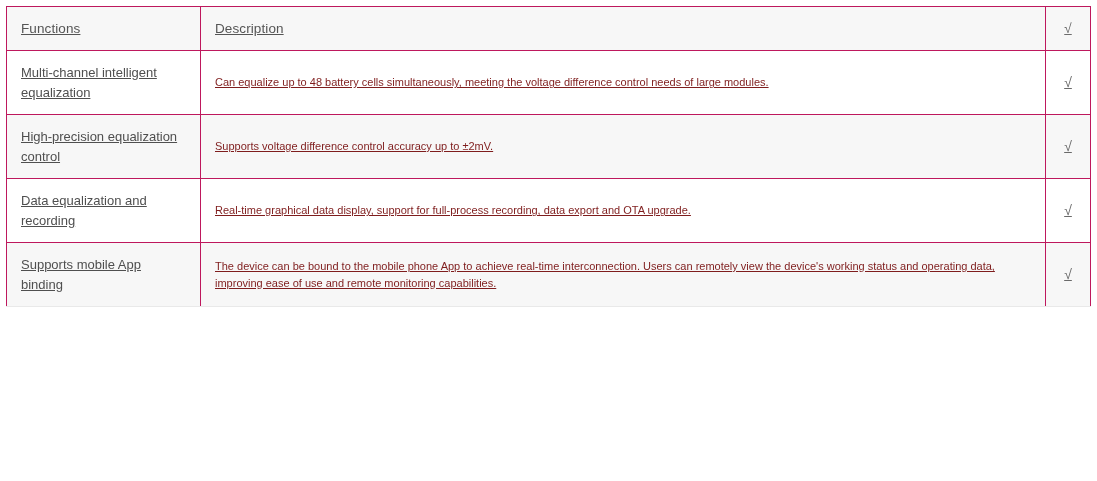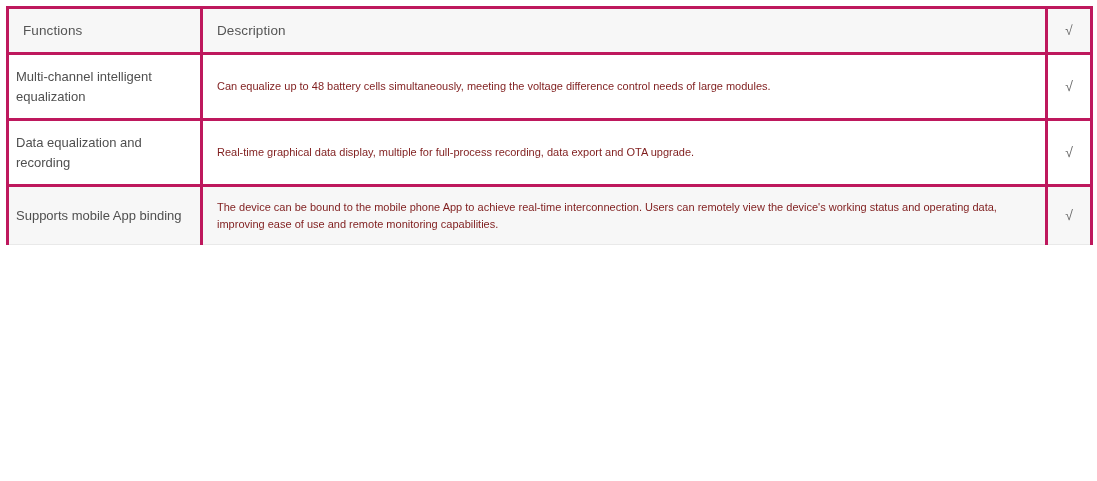--- a/index.html
+++ b/index.html
@@ -24,24 +24,25 @@
     width: 1084px;
     table-layout: fixed;
     border: 1px solid #e6e6e6;
   }
   table.features col.c-func  { width: 194px; }
   table.features col.c-desc  { width: 845px; }
   table.features col.c-check { width: 45px; }
 
   table.features th,
   table.features td {
-    border: 3px solid #be185d;
+    border: 1px solid #be185d;
     vertical-align: middle;
     font-weight: normal;
     text-align: left;
+    text-decoration: underline;
   }
   thead th {
     background: #f7f7f7;
     font-size: 13.5px;
     color: #555555;
     padding: 14px 14px;
     letter-spacing: 0.1px;
   }
   thead th.check-col,
   tbody td.check-col {
@@ -50,21 +51,21 @@
   }
   tbody td {
     font-size: 11px;
     line-height: 1.5;
     color: #7f1d1d;
     padding: 12px 14px;
   }
   tbody td.func-col {
     font-size: 13px;
     color: #4f4f4f;
-    padding-left: 7px;
+    padding-left: 14px;
   }
   tbody tr.alt td {
     background: #f7f7f7;
   }
   tbody tr td.check-col {
     font-size: 14px;
     color: #6a6a6a;
   }
   tbody tr:last-child td {
     border-bottom: 1px solid #e9e9e9;
@@ -86,23 +87,28 @@
         <th class="desc-col">Description</th>
         <th class="check-col">√</th>
       </tr>
     </thead>
     <tbody>
       <tr>
         <td class="func-col">Multi-channel intelligent equalization</td>
         <td class="desc-col">Can equalize up to 48 battery cells simultaneously, meeting the voltage difference control needs of large modules.</td>
         <td class="check-col">√</td>
       </tr>
+      <tr class="alt">
+        <td class="func-col">High-precision equalization control</td>
+        <td class="desc-col">Supports voltage difference control accuracy up to ±2mV.</td>
+        <td class="check-col">√</td>
+      </tr>
       <tr>
         <td class="func-col">Data equalization and recording</td>
-        <td class="desc-col">Real-time graphical data display, multiple for full-process recording, data export and OTA upgrade.</td>
+        <td class="desc-col">Real-time graphical data display, support for full-process recording, data export and OTA upgrade.</td>
         <td class="check-col">√</td>
       </tr>
       <tr class="alt">
         <td class="func-col">Supports mobile App binding</td>
         <td class="desc-col">The device can be bound to the mobile phone App to achieve real-time interconnection. Users can remotely view the device's working status and operating data, improving ease of use and remote monitoring capabilities.</td>
         <td class="check-col">√</td>
       </tr>
     </tbody>
   </table>
 </div>

